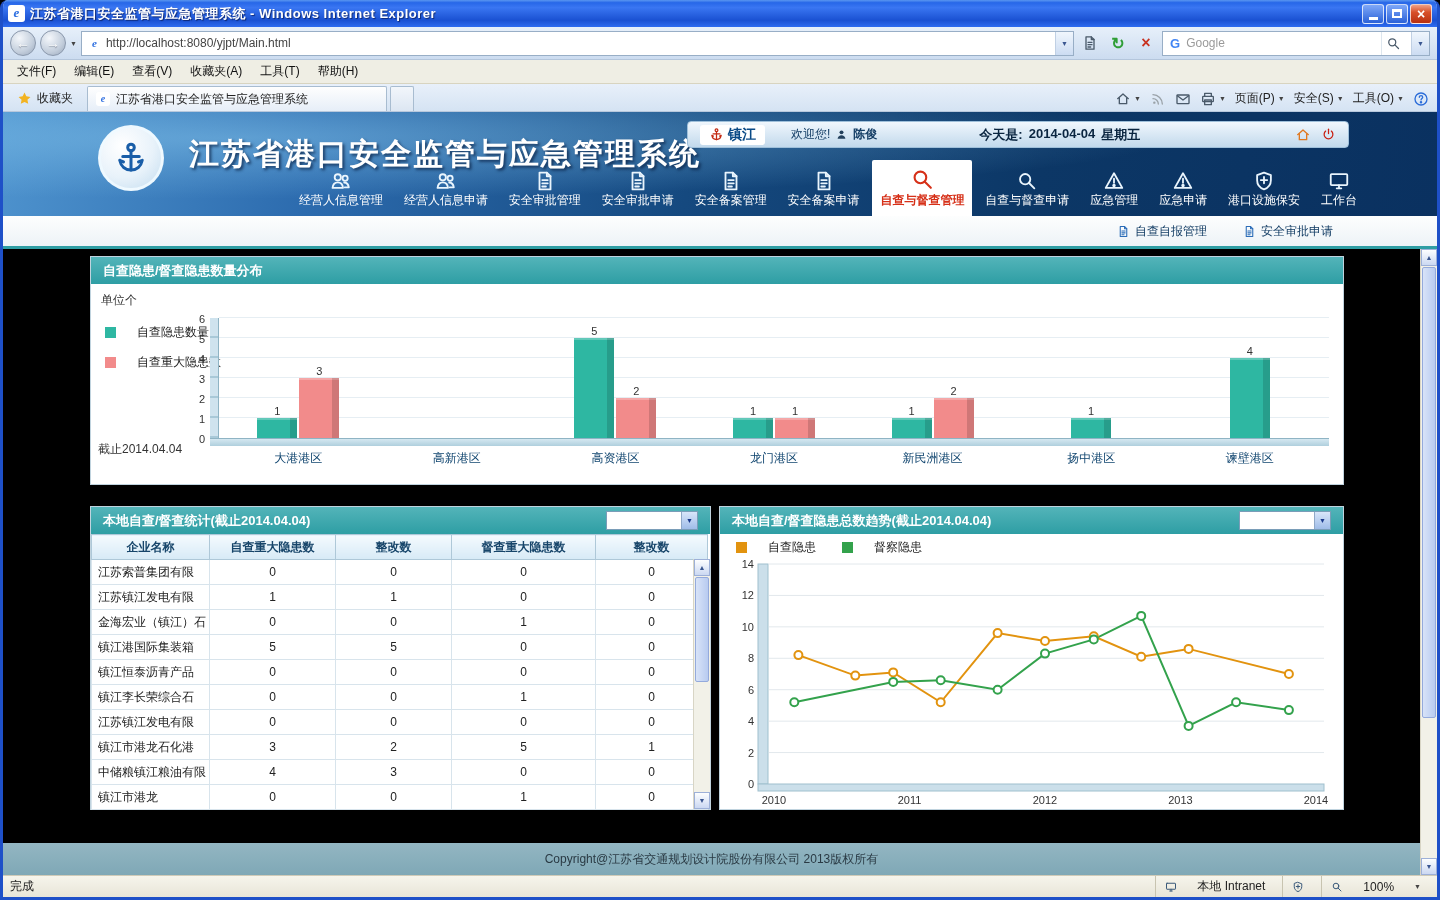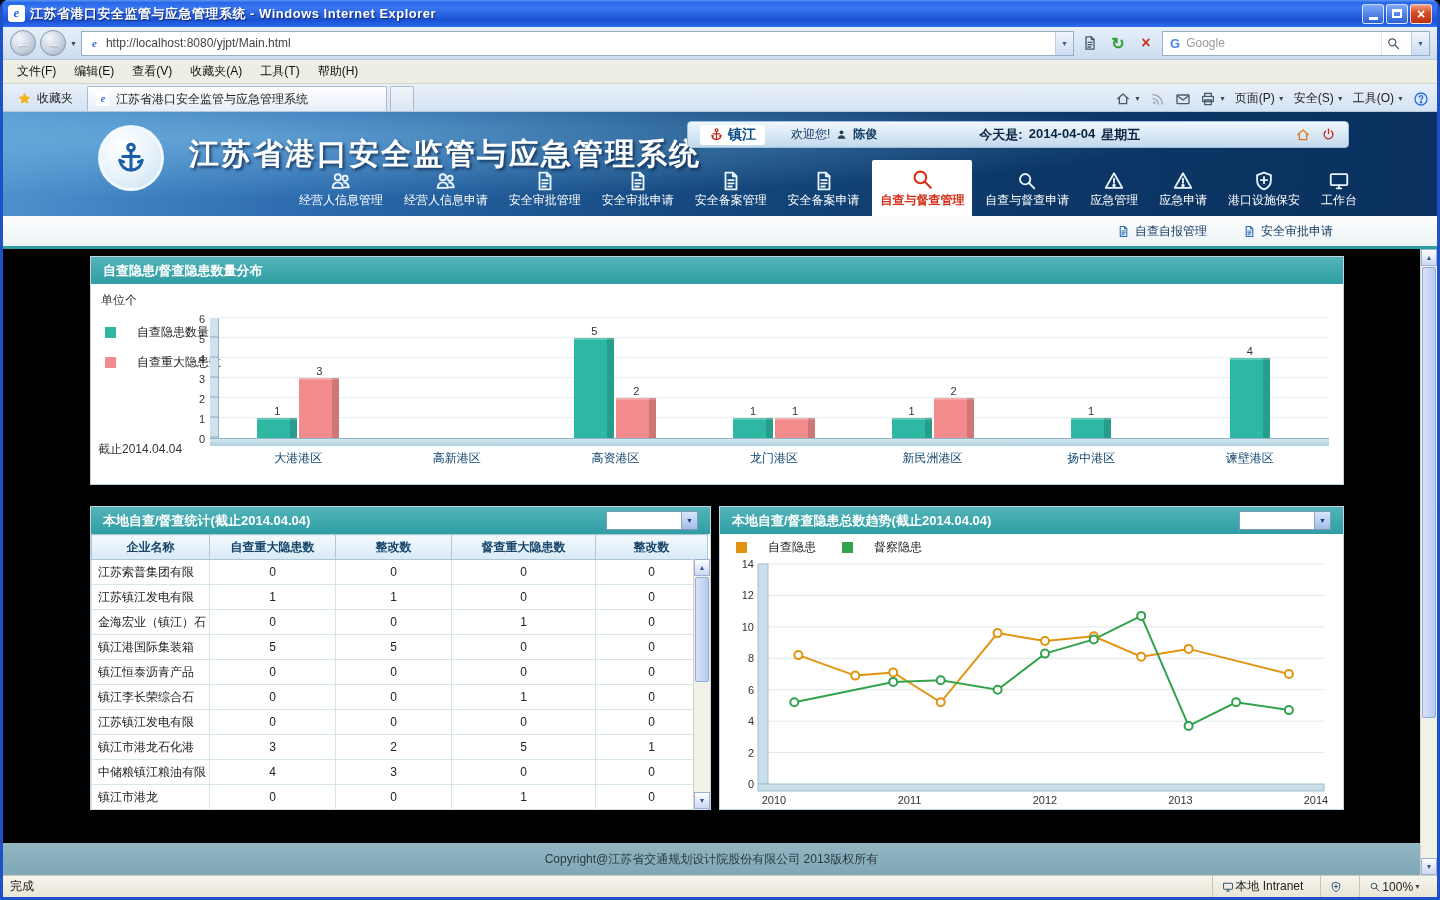--- a/index.html
+++ b/index.html
@@ -200,21 +200,21 @@
   .tick { font-size:11px; fill:#333; font-family:"Liberation Sans",sans-serif; }
 
   
   .footer { position:absolute; left:0; right:17px; bottom:0; height:32px;
     background:linear-gradient(#93B6C2,var(--footer-bg,#7FA8B6));
     display:flex; align-items:center; justify-content:center; font-size:12px; color:#2A3A44; }
   .statusbar { height:22px; flex:none; background:linear-gradient(#F6F5EC,#E8E5D8);
     border-top:1px solid #CFCBB8; display:flex; align-items:center; font-size:12px; color:#222;
     padding:0 7px; gap:8px; }
   .status-fill { flex:1; }
-  .status-pane { display:flex; align-items:center; gap:1px; border-left:1px solid #C8C4B0;
+  .status-pane { display:flex; align-items:center; gap:20px; border-left:1px solid #C8C4B0;
     padding:0 9px; height:100%; }
   .svg-wrap, .svgi { display:block; width:100%; height:100%; }
 </style>
 </head>
 <body>
 
 <div class="screen">
 
   <div class="titlebar">
     <span class="ie-e">e</span>

